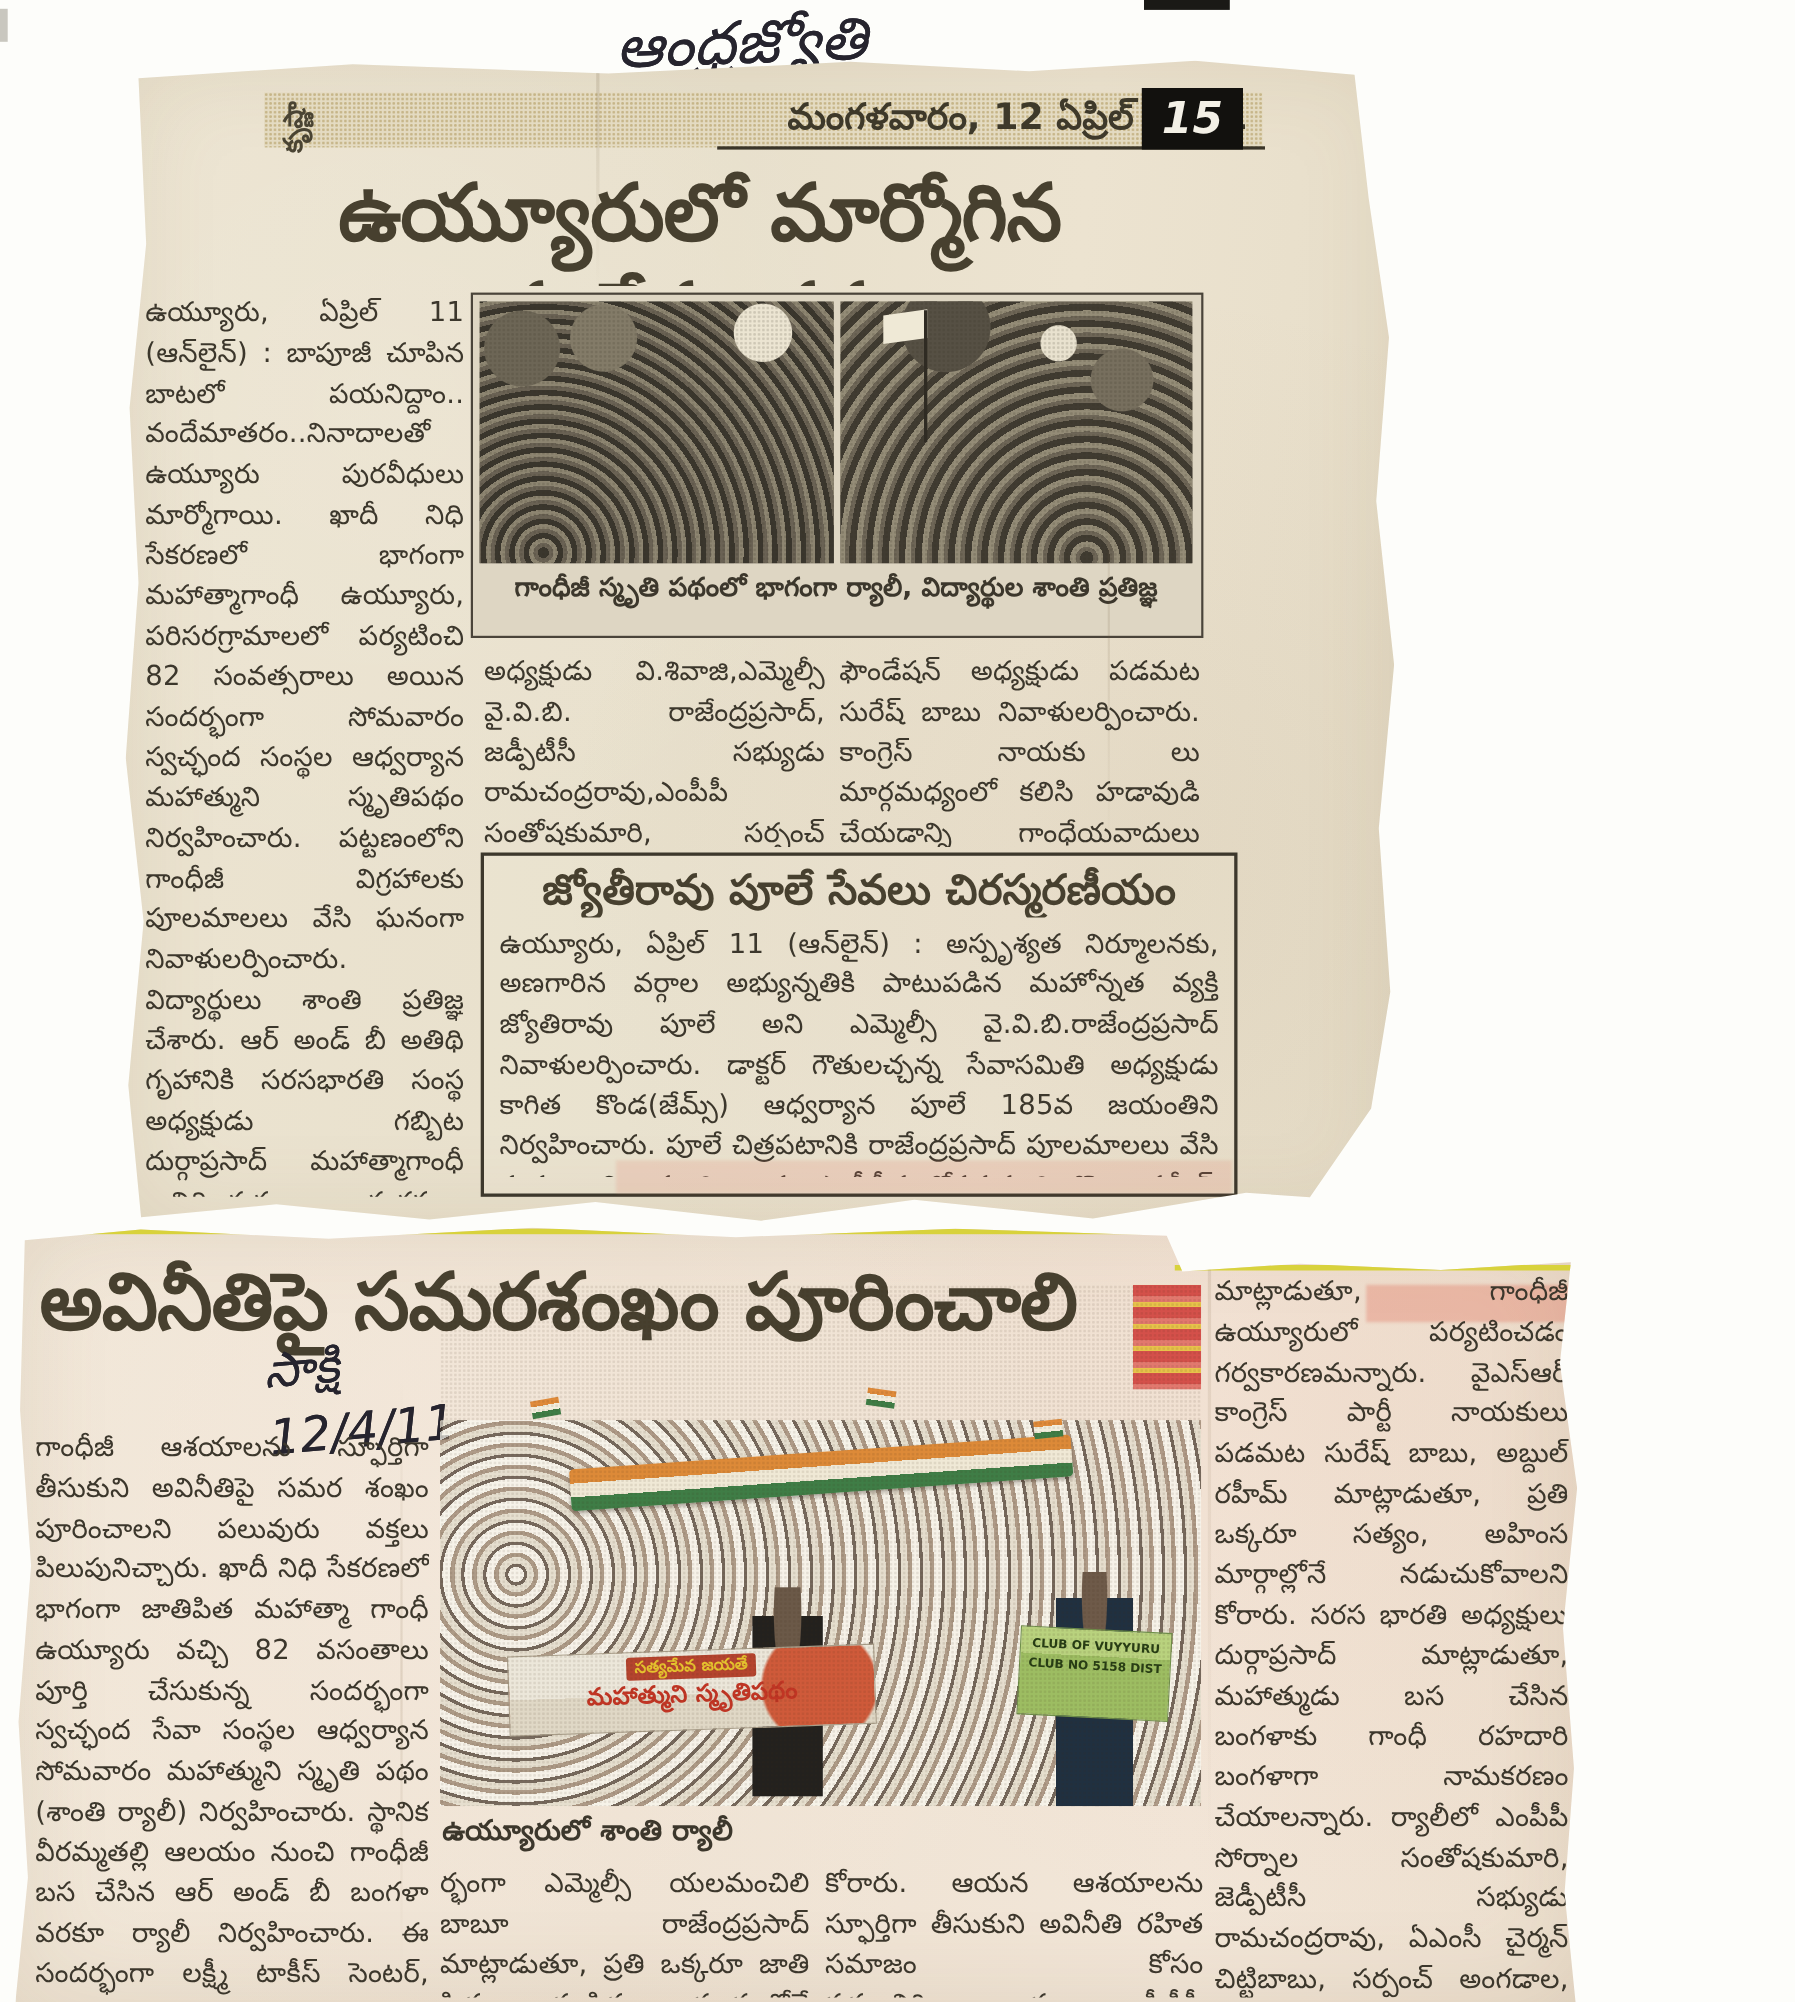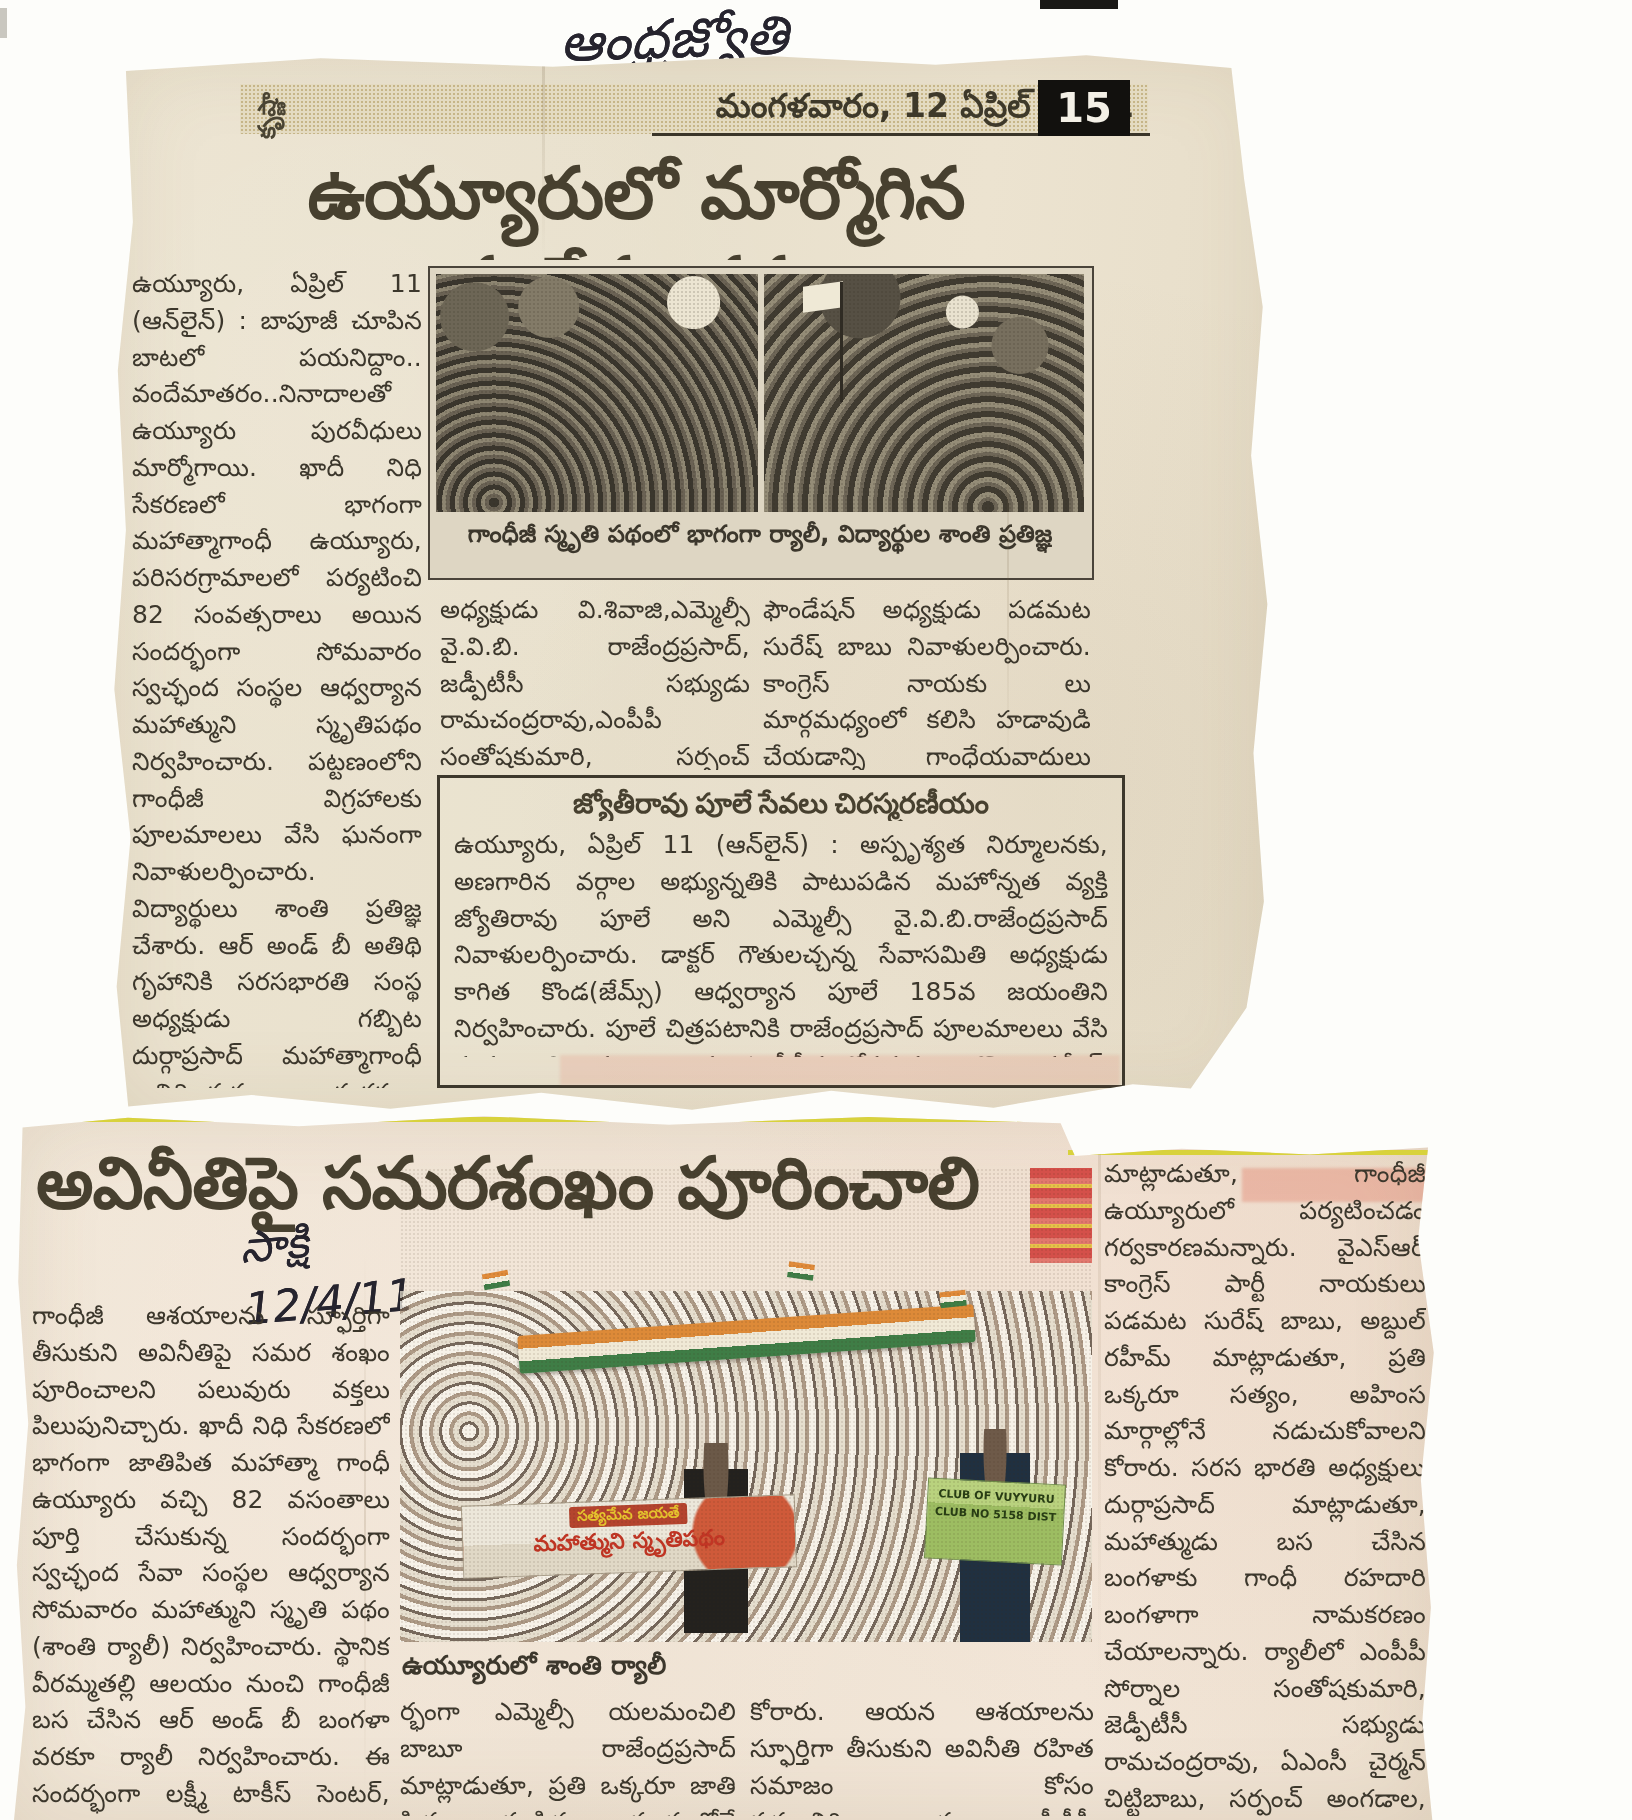--- a/index.html
+++ b/index.html
@@ -59,21 +59,21 @@
     display:flex;align-items:center;
   }
   #edition{font-weight:bold;font-size:24px;color:#4a4433;transform:rotate(-90deg);width:60px;overflow:hidden;}
   #date-header{
     flex:1;text-align:right;font-weight:bold;font-size:33px;color:#3e392a;
     padding-right:14px;overflow:hidden;
   }
   #header-underline{left:540px;top:81px;width:498px;height:3px;background:#3a3529;position:absolute;}
   #page-box{
     left:926px;top:28px;width:92px;height:56px;position:absolute;background:#12110e;
-    color:#f3f0e6;font-weight:bold;font-size:40px;display:flex;align-items:center;justify-content:center;
+    color:#f3f0e6;font-weight:bold;font-size:40px;display:flex;align-items:center;justify-content:center;font-style:italic;
   }
   
   #photo-frame1{
     left:316px;top:214px;width:662px;height:310px;position:absolute;
     border:2px solid #4a443a;background:#ded6c3;
   }
   .bw-photo{position:absolute;top:6px;height:238px;overflow:hidden;}
   .bw-photo .halftone{position:absolute;inset:0;
     background-image:radial-gradient(rgba(50,44,30,.16) 1px,transparent 1.4px);
     background-size:4px 4px;}
@@ -186,21 +186,21 @@
       </div>
     <div id="flagcloth"></div>
     <div id="flagpole"></div>
     <div id="photo-caption1" class="caption">గాంధీజీ స్మృతి పథంలో భాగంగా ర్యాలీ, విద్యార్థుల శాంతి ప్రతిజ్ఞ</div>
   </div>
 
   <div class="abs news-body" style="left:328px;top:540px;width:310px;height:178px;">అధ్యక్షుడు వి.శివాజి,ఎమ్మెల్సీ వై.వి.బి. రాజేంద్రప్రసాద్, జడ్పీటీసీ సభ్యుడు రామచంద్రరావు,ఎంపీపీ సంతోషకుమారి, సర్పంచ్ ఎ.వెంకటేశ్వరరావు, ఉపసర్పంచ్ దాసు శ్రీనివాసరావు, రక్ష</div>
   <div class="abs news-body" style="left:651px;top:540px;width:328px;height:178px;">ఫౌండేషన్ అధ్యక్షుడు పడమట సురేష్ బాబు నివాళులర్పించారు. కాంగ్రెస్ నాయకు లు మార్గమధ్యంలో కలిసి హడావుడి చేయడాన్ని గాంధేయవాదులు ఆవేదన వ్యక్తం చేశారు.</div>
 
   <div id="phule-box">
-    <div class="headline" style="font-size:28px;letter-spacing:0;font-family:Liberation Serif, serif;">జ్యోతీరావు పూలే సేవలు చిరస్మరణీయం</div>
+    <div class="headline" style="font-size:38px;letter-spacing:0;">జ్యోతీరావు పూలే సేవలు చిరస్మరణీయం</div>
     <div class="news-body" style="margin-top:6px;height:230px;">ఉయ్యూరు, ఏప్రిల్ 11 (ఆన్‌లైన్) : అస్పృశ్యత నిర్మూలనకు, అణగారిన వర్గాల అభ్యున్నతికి పాటుపడిన మహోన్నత వ్యక్తి జ్యోతిరావు పూలే అని ఎమ్మెల్సీ వై.వి.బి.రాజేంద్రప్రసాద్ నివాళులర్పించారు. డాక్టర్ గౌతులచ్చన్న సేవాసమితి అధ్యక్షుడు కాగిత కొండ(జేమ్స్) ఆధ్వర్యాన పూలే 185వ జయంతిని నిర్వహించారు. పూలే చిత్రపటానికి రాజేంద్రప్రసాద్ పూలమాలలు వేసి ఘనంగా నివాళులర్పించారు. ఎంపీపీసంతోషకుమారి, కొండా ప్రవీణ్, జె.నాగరాజు, సాయిపురం సర్పంచ్ షేక్ జాన్‌బాషా, ఎంపీటీసీ సభ్యుడు కుటుంబరావు, వీరంకి శివాజి, ప్రవీణ్, ప్రదీప్, వీరాంజనేయులు పాల్గొన్నారు.</div>
   </div>
 
   <div class="bleed" style="left:448px;top:1003px;width:560px;height:30px;background:rgba(225,120,105,.18);"></div>
 
   <div class="crease" style="left:430px;top:10px;width:3px;height:200px;background:linear-gradient(180deg,rgba(110,90,60,.18),transparent);"></div>
   <div class="crease" style="left:895px;top:300px;width:2px;height:420px;background:linear-gradient(180deg,transparent,rgba(110,90,60,.15),transparent);"></div>
 </div>
 
 <div id="clip2" class="clipping">

